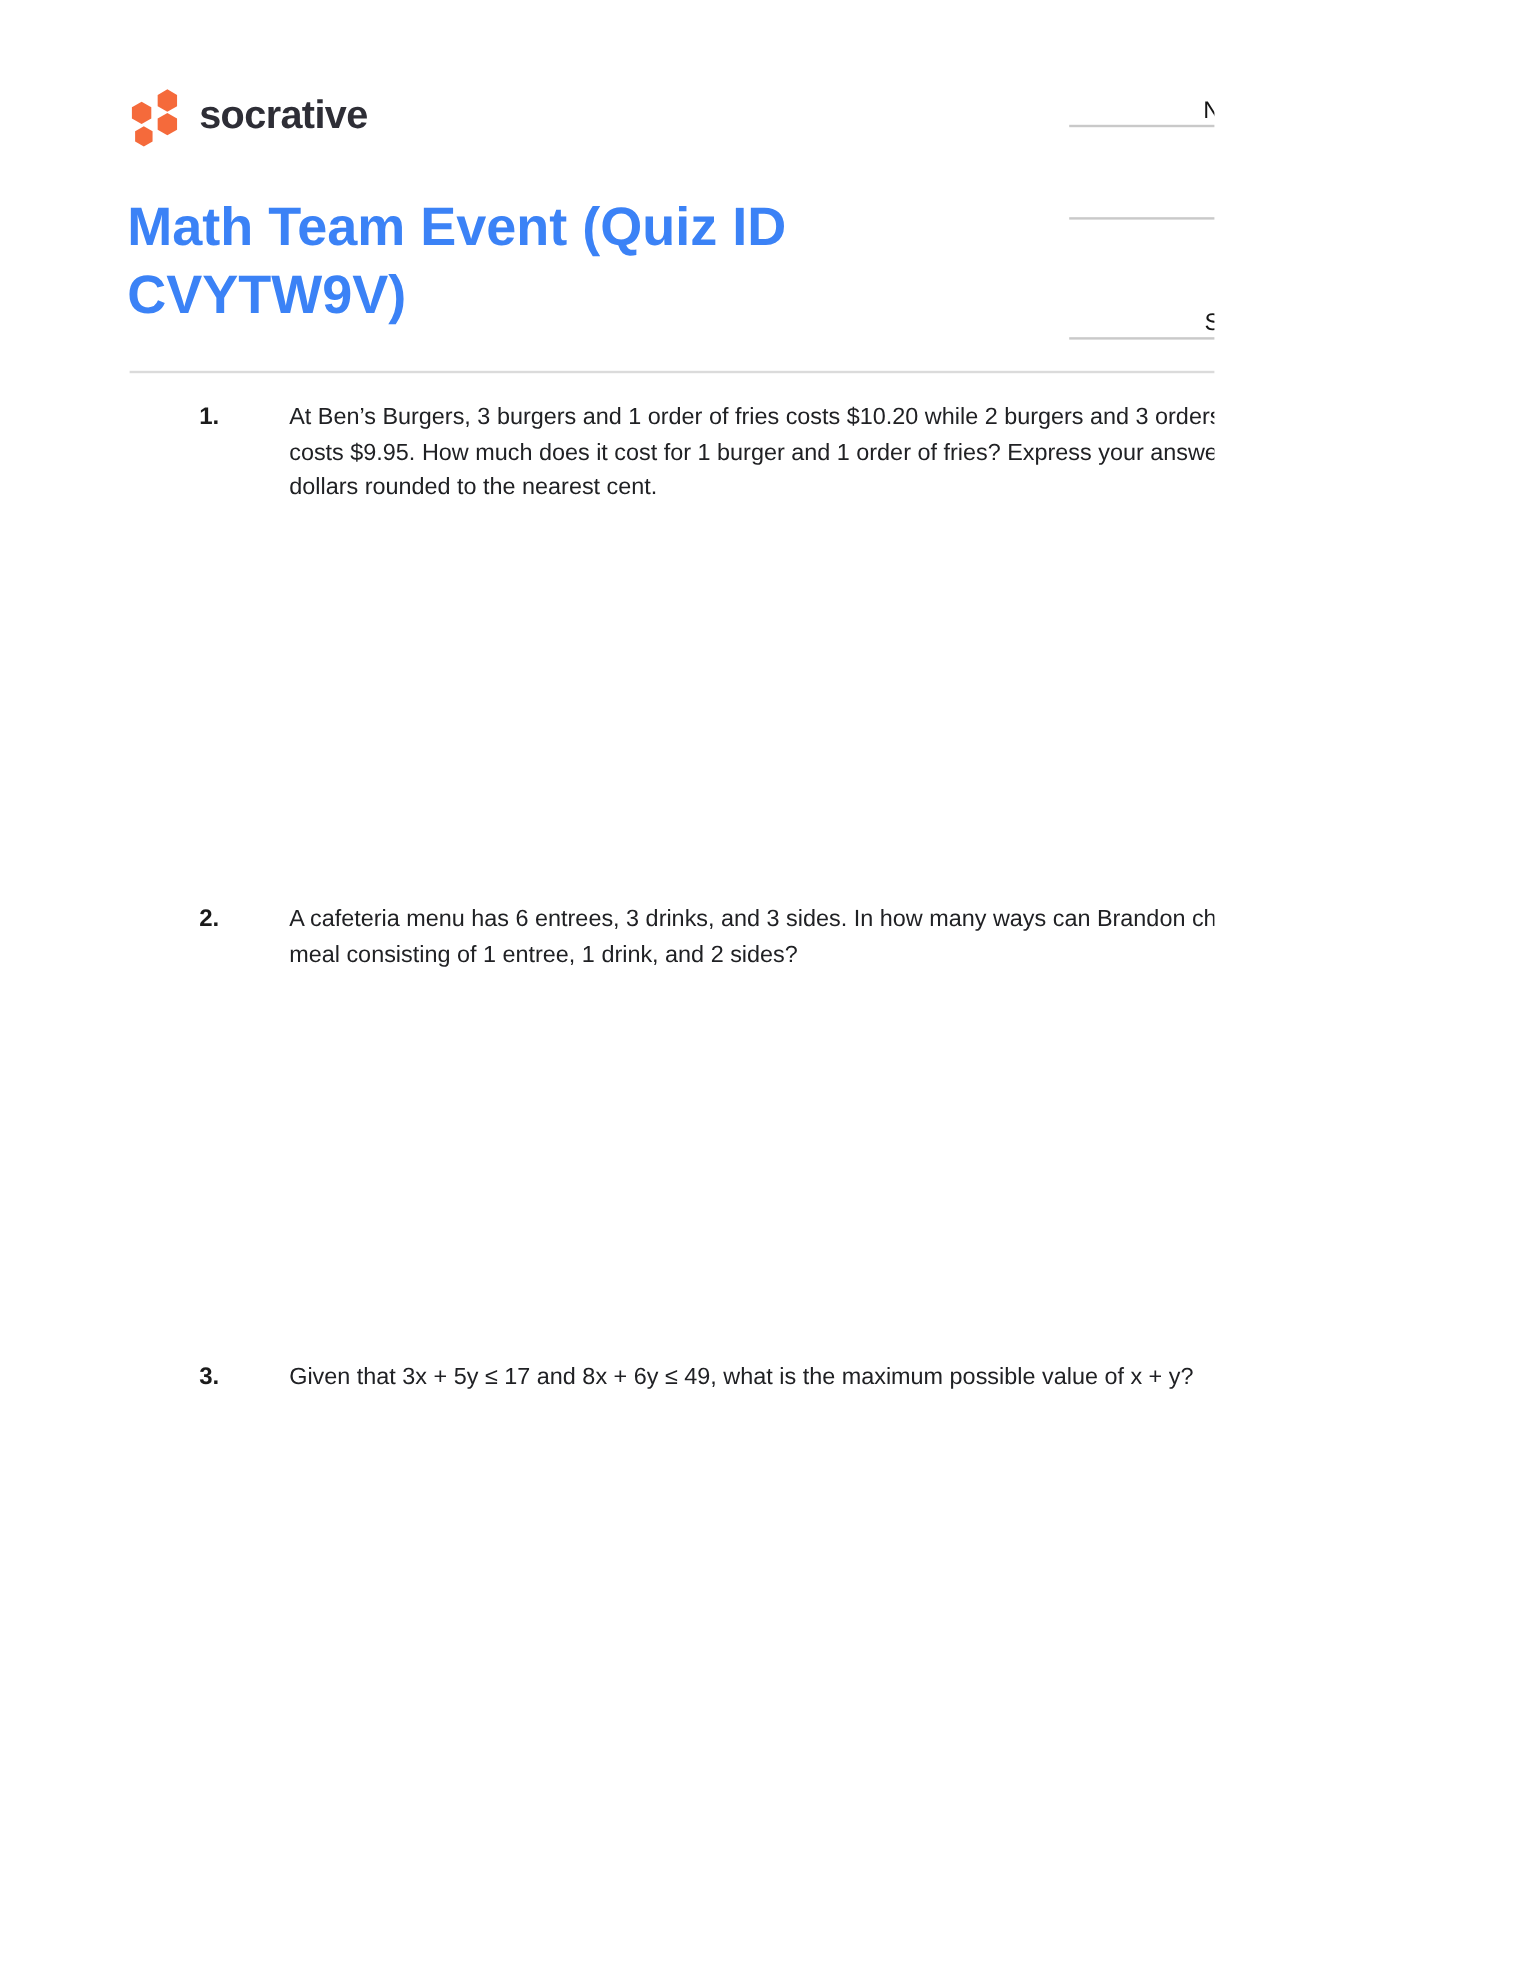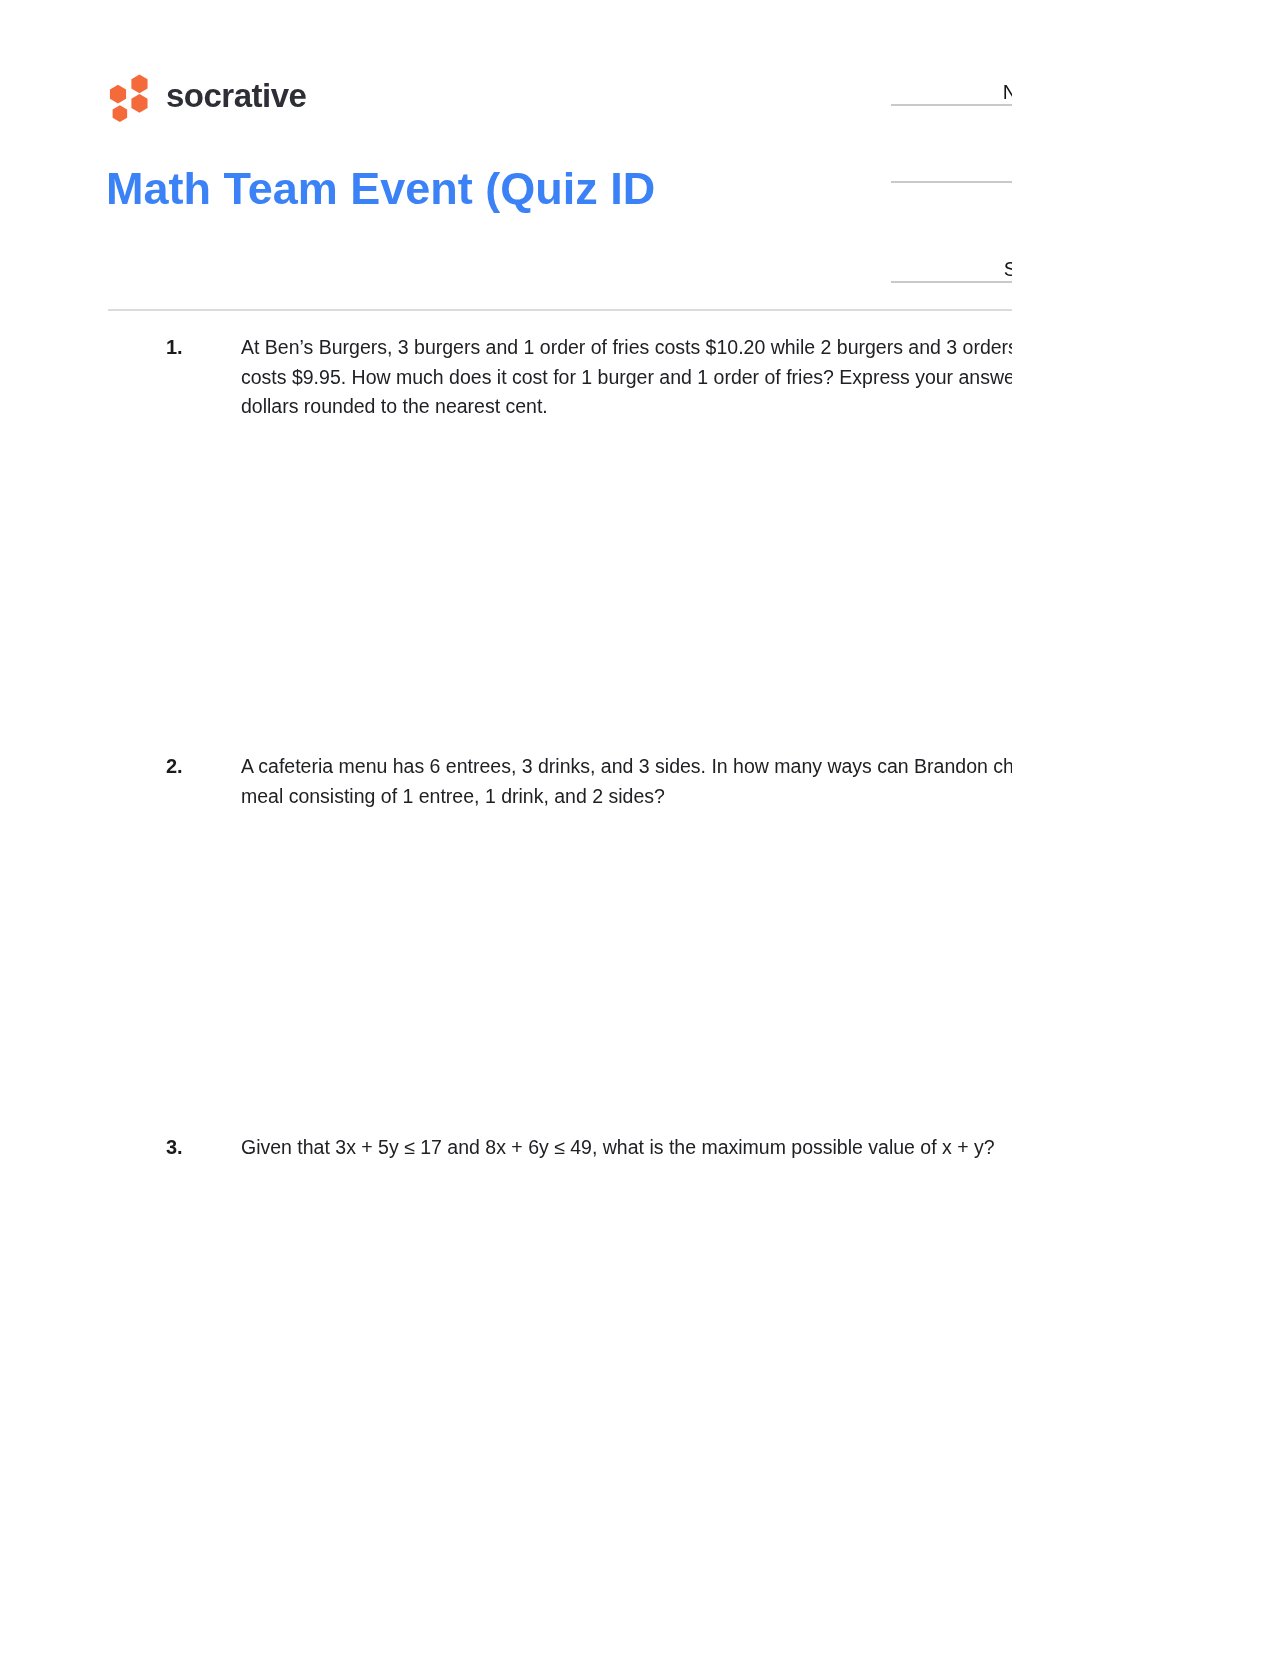--- a/index.html
+++ b/index.html
@@ -132,20 +132,21 @@
     <span class="field-label">Date</span>
     <span class="field-line"></span>
   </div>
   <div class="field" id="field-score">
     <span class="field-label">Score</span>
     <span class="field-line"></span>
   </div>
 
   <h1 class="title">
     <span class="title-line">Math Team Event (Quiz ID</span>
+    <span class="title-line">CVYTW9V)</span>
   </h1>
 
   <div class="divider"></div>
 
   <div class="question" id="question-1">
     <span class="q-num">1.</span>
     <span class="q-text">At Ben’s Burgers, 3 burgers and 1 order of fries costs $10.20 while 2 burgers and 3 orders of fries costs $9.95. How much does it cost for 1 burger and 1 order of fries? Express your answer in dollars rounded to the nearest cent.</span>
   </div>
 
   <div class="question" id="question-2">

